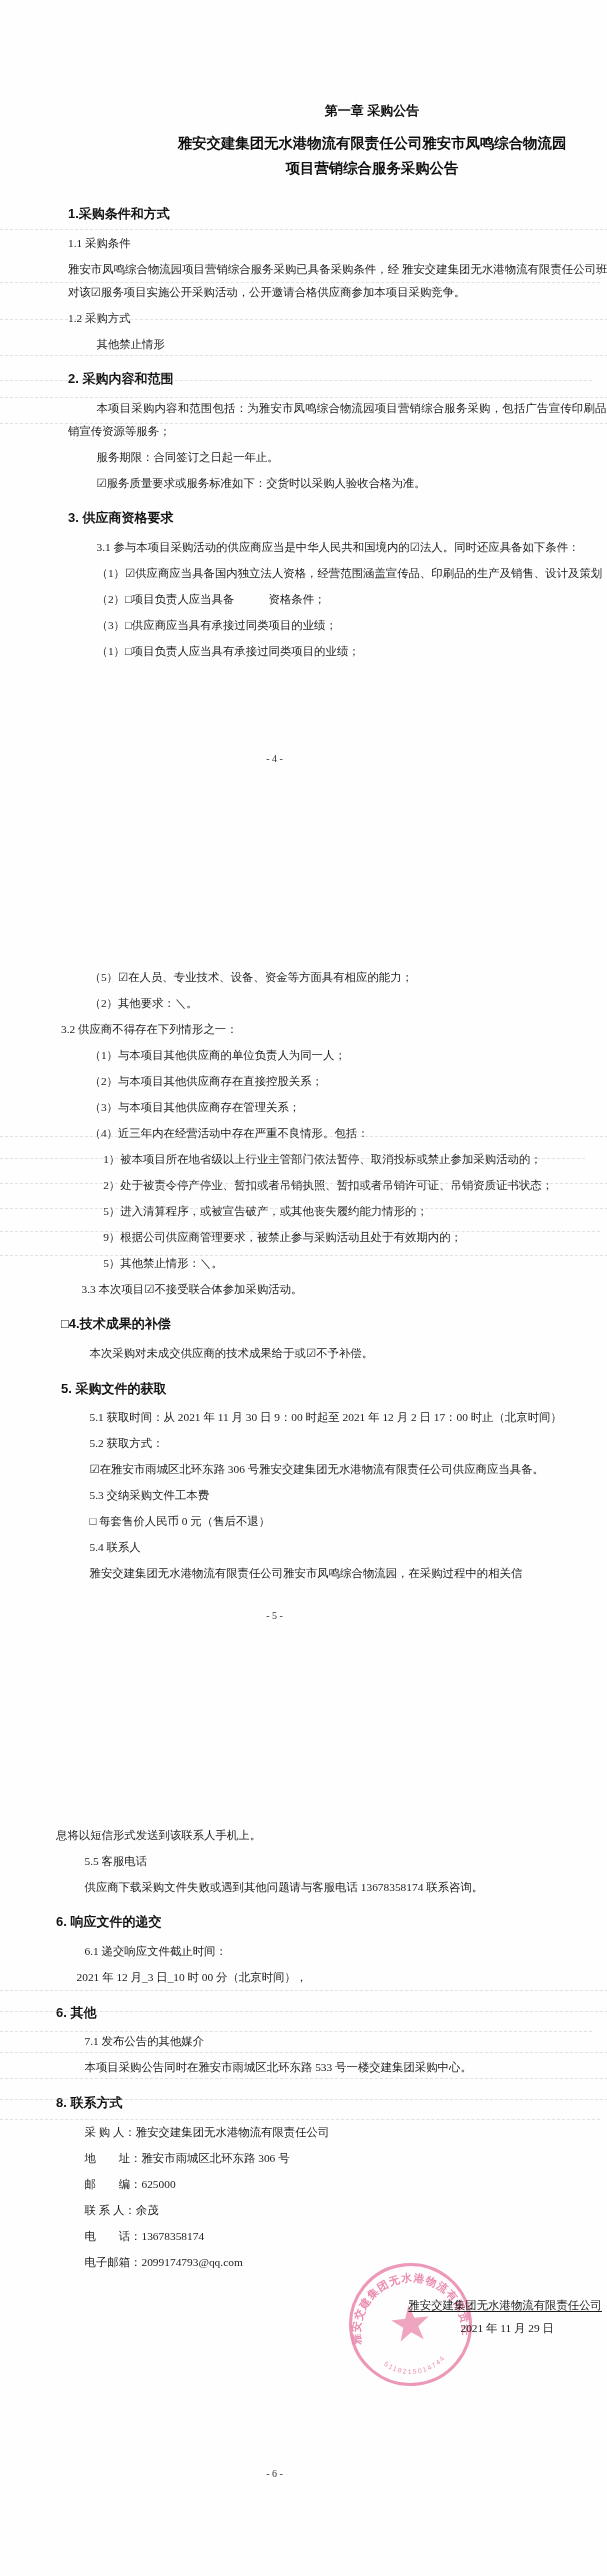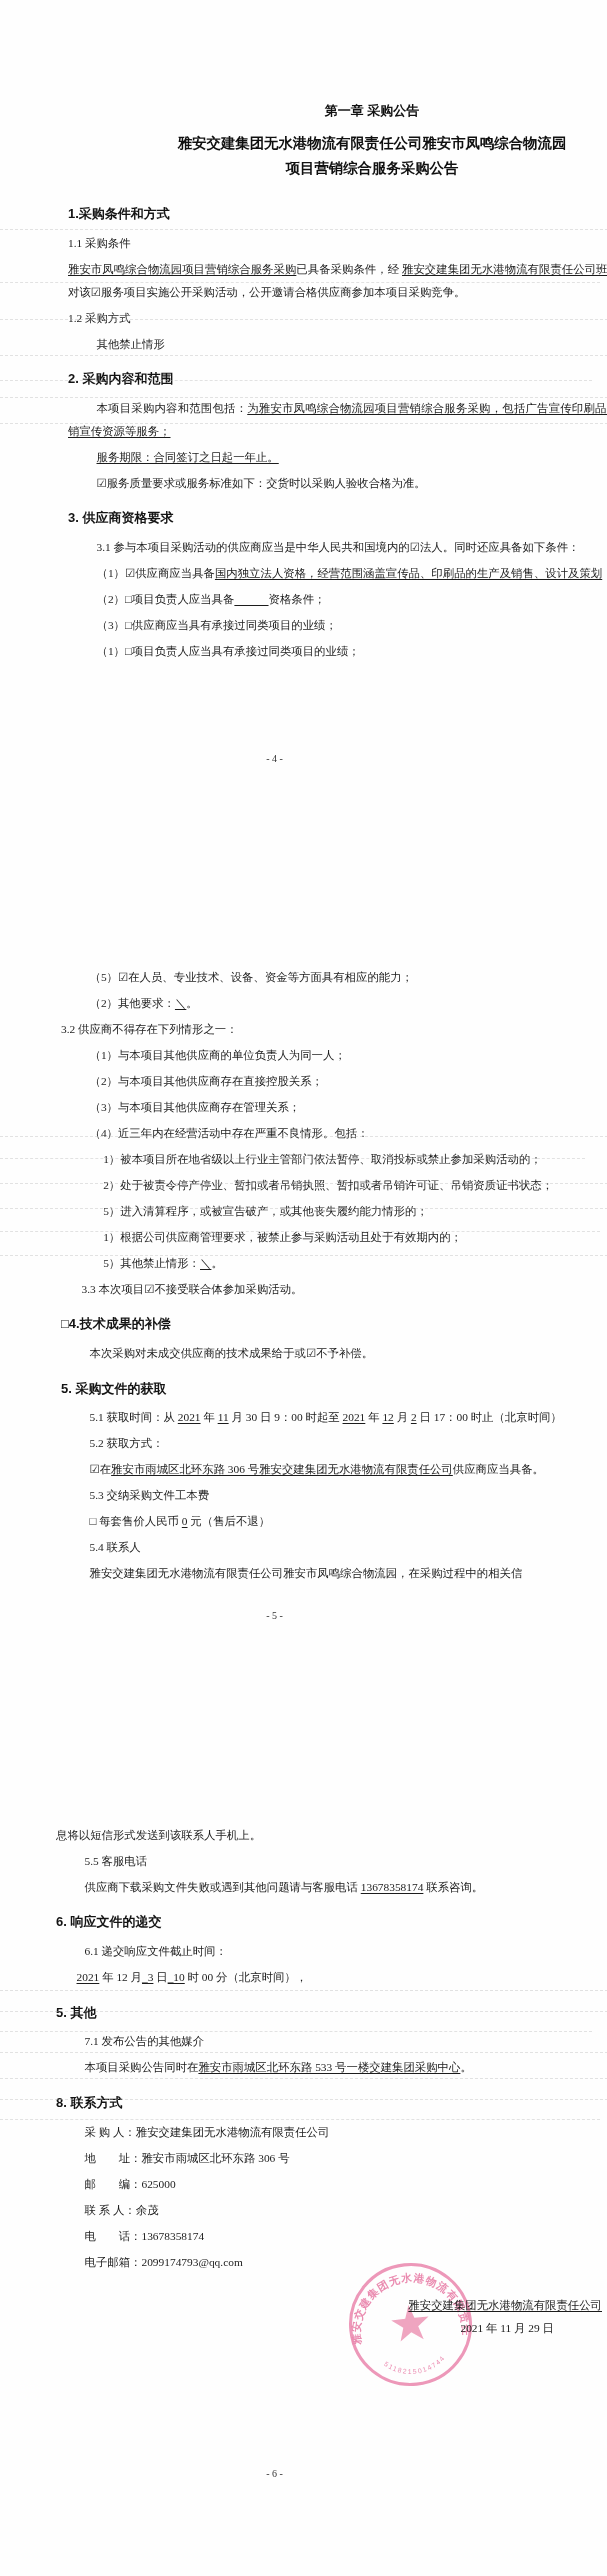--- a/index.html
+++ b/index.html
@@ -24,21 +24,21 @@
   }
   .h2{
     font-family:"Liberation Sans","DejaVu Sans",sans-serif;
     font-weight:bold;font-size:13px;line-height:23px;color:#141414;
     margin:11.4px 0 6.8px 0;
   }
   .p{font-size:11.4px;line-height:23px;margin:0 0 3px 0;text-align:justify;}
   .ind1{text-indent:1.8em;}
   .ind2{text-indent:2.5em;}
   .ind3{text-indent:3.7em;}
-  .u{text-decoration:underline;text-underline-offset:2.3px;text-decoration-thickness:0.8px;margin-top:15px;}
+  .u{text-underline-offset:2.3px;text-decoration-thickness:0.8px;margin-top:15px;}
 
   .page-number{
     position:absolute;left:248px;width:53px;text-align:center;
     font-size:10px;color:#333;font-family:"Liberation Serif","DejaVu Serif",serif;
   }
   #pagenum-4{top:753px;}
   #pagenum-5{top:1610px;}
   #pagenum-6{top:2468px;}
 
   .signature-block{margin-top:20px;}
@@ -92,21 +92,21 @@
       <div class="p ind2"><span>（5）☑在人员、专业技术、设备、资金等方面具有相应的能力；</span></div>
       <div class="p ind2"><span>（2）其他要求：</span><span class="u">＼</span><span>。</span></div>
       <div class="p"><span>3.2  供应商不得存在下列情形之一：</span></div>
       <div class="p ind2"><span>（1）与本项目其他供应商的单位负责人为同一人；</span></div>
       <div class="p ind2"><span>（2）与本项目其他供应商存在直接控股关系；</span></div>
       <div class="p ind2"><span>（3）与本项目其他供应商存在管理关系；</span></div>
       <div class="p ind2"><span>（4）近三年内在经营活动中存在严重不良情形。包括：</span></div>
       <div class="p ind3"><span>1）被本项目所在地省级以上行业主管部门依法暂停、取消投标或禁止参加采购活动的；</span></div>
       <div class="p ind3"><span>2）处于被责令停产停业、暂扣或者吊销执照、暂扣或者吊销许可证、吊销资质证书状态；</span></div>
       <div class="p ind3"><span>5）进入清算程序，或被宣告破产，或其他丧失履约能力情形的；</span></div>
-      <div class="p ind3"><span>1）根据公司供应商管理要求，被禁止参与采购活动且处于有效期内的；</span></div>
+      <div class="p ind3"><span>9）根据公司供应商管理要求，被禁止参与采购活动且处于有效期内的；</span></div>
       <div class="p ind3"><span>5）其他禁止情形：</span><span class="u">＼</span><span>。</span></div>
       <div class="p ind1"><span>3.3 本次项目☑不接受联合体参加采购活动。</span></div>
       <div class="h2"><span>□4.技术成果的补偿</span></div>
       <div class="p ind2"><span>本次采购对未成交供应商的技术成果给于或☑不予补偿。</span></div>
       <div class="h2"><span>5. 采购文件的获取</span></div>
       <div class="p ind2"><span>5.1 获取时间：从 </span><span class="u">2021</span><span> 年 </span><span class="u">11</span><span> 月 30 日 9：00 时起至 </span><span class="u">2021</span><span> 年 </span><span class="u">12</span><span> 月 </span><span class="u">2</span><span> 日 17：00 时止（北京时间）</span></div>
       <div class="p ind2"><span>5.2 获取方式：</span></div>
       <div class="p ind2"><span>☑在</span><span class="u">雅安市雨城区北环东路 306 号雅安交建集团无水港物流有限责任公司</span><span>供应商应当具备。</span></div>
       <div class="p ind2"><span>5.3 交纳采购文件工本费</span></div>
       <div class="p ind2"><span>□ 每套售价人民币 </span><span class="u">0</span><span> 元（售后不退）</span></div>
@@ -117,21 +117,21 @@
 <div class="page-number" id="pagenum-5">- 5 -</div>
 
 <div class="page-section" id="page6">
   <div>
       <div class="p"><span>息将以短信形式发送到该联系人手机上。</span></div>
       <div class="p ind2"><span>5.5 客服电话</span></div>
       <div class="p ind2"><span>供应商下载采购文件失败或遇到其他问题请与客服电话 </span><span class="u">13678358174</span><span> 联系咨询。</span></div>
       <div class="h2"><span>6.  响应文件的递交</span></div>
       <div class="p ind2"><span>6.1 递交响应文件截止时间：</span></div>
       <div class="p ind1"><span class="u">2021</span><span> 年 12 月</span><span class="u">_3</span><span> 日</span><span class="u">_10</span><span> 时 00 分（北京时间），</span></div>
-      <div class="h2"><span>5.  其他</span></div>
+      <div class="h2"><span>6.  其他</span></div>
       <div class="p ind2"><span>7.1 发布公告的其他媒介</span></div>
       <div class="p ind2"><span>本项目采购公告同时在</span><span class="u">雅安市雨城区北环东路 533 号一楼交建集团采购中心</span><span>。</span></div>
       <div class="h2"><span>8.  联系方式</span></div>
       <div class="p ind2"><span>采 购 人：雅安交建集团无水港物流有限责任公司</span></div>
       <div class="p ind2"><span>地　　址：雅安市雨城区北环东路 306 号</span></div>
       <div class="p ind2"><span>邮　　编：625000</span></div>
       <div class="p ind2"><span>联 系 人：余茂</span></div>
       <div class="p ind2"><span>电　　话：13678358174</span></div>
       <div class="p ind2"><span>电子邮箱：2099174793@qq.com</span></div>
     </div>

